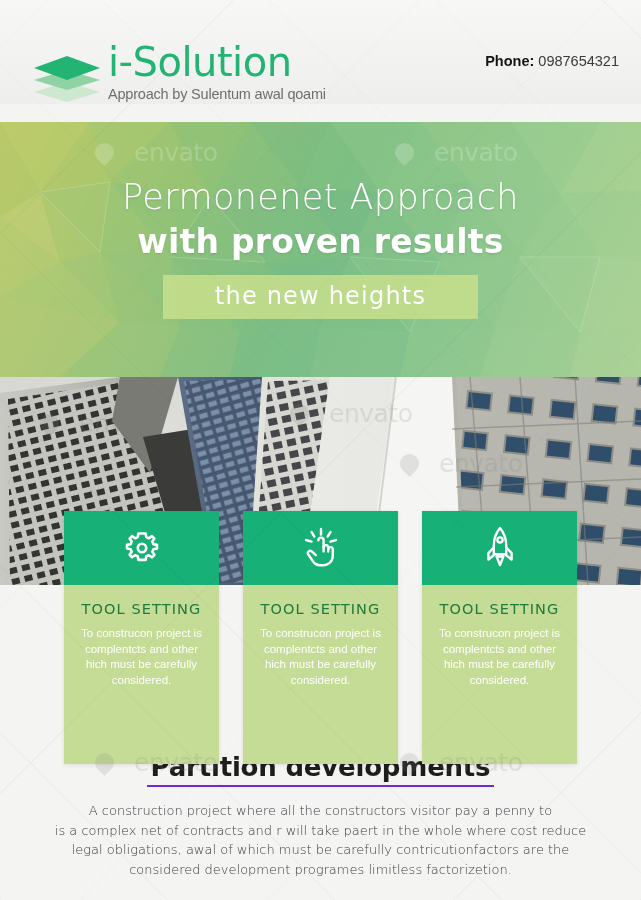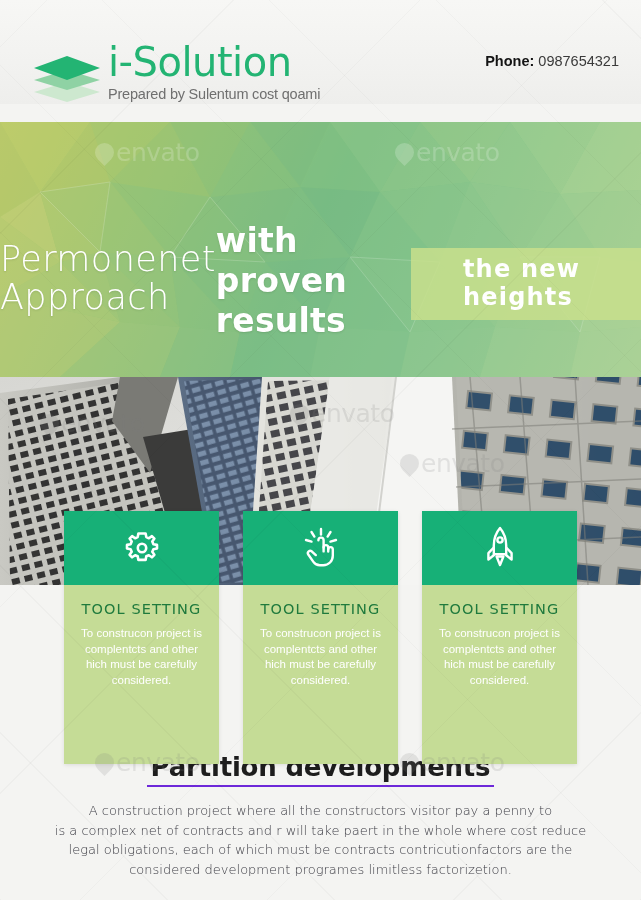--- a/index.html
+++ b/index.html
@@ -38,38 +38,38 @@
   .contact{position:absolute;right:22px;top:52px;text-align:right;
     font-size:14.5px;color:#2e2e2e;line-height:19.5px;}
   .contact .row{white-space:nowrap;}
   .contact b{font-weight:bold;color:#141414;}
   .contact span{color:#3a3a3a;}
 
   
   .hero{position:absolute;left:0;top:122px;width:641px;height:255px;overflow:hidden;z-index:4;
     background:linear-gradient(115deg,#b9c96a 0%,#9dc472 22%,#7cbd80 48%,#86c58c 70%,#a8cf92 100%);}
   .hero svg.poly{position:absolute;inset:0;width:100%;height:100%;}
-  .hero-inner{position:absolute;inset:0;display:flex;flex-direction:row;
+  .hero-inner{position:absolute;inset:0;display:flex;flex-direction:column;
     align-items:center;justify-content:flex-start;padding-top:56px;}
   .h1{
     font-family:"DejaVu Sans", sans-serif;font-weight:300;
     font-size:35px;line-height:38px;color:#ffffff;letter-spacing:.4px;
     text-shadow:0 1px 2px rgba(60,90,50,.18);
   }
   .h2{
     font-family:"DejaVu Sans", sans-serif;font-weight:bold;
     font-size:33px;line-height:40px;color:#ffffff;letter-spacing:.2px;margin-top:6px;
     text-shadow:0 1px 2px rgba(60,90,50,.20);
   }
   .badge{
     margin-top:13px;background:rgba(200,223,140,.85);
     padding:7px 52px 9px 52px;
   }
   .badge span{
-    font-family:"DejaVu Sans", sans-serif;font-weight:700;
+    font-family:"DejaVu Sans", sans-serif;font-weight:400;
     font-size:24px;line-height:28px;color:#ffffff;letter-spacing:1.2px;
   }
 
   
   .photo{position:absolute;left:0;top:377px;width:641px;height:208px;overflow:hidden;z-index:3;
     background:#c9c9c5;}
   .photo svg{position:absolute;inset:0;width:100%;height:100%;display:block;}
 
   
   .cards{position:absolute;left:0;top:511px;width:641px;height:253px;z-index:8;
@@ -98,21 +98,21 @@
   }
   .sec-body{
     margin-top:14px;padding:0 36px;
     font-family:"DejaVu Sans", sans-serif;font-weight:300;
     font-size:13px;line-height:19.5px;color:#3b3b43;
   }
   .sec-body p{margin:0;}
 
   
   .wm{position:absolute;z-index:30;pointer-events:none;
-    display:flex;align-items:center;gap:2px;
+    display:flex;align-items:center;gap:20px;
     color:rgba(125,125,125,.17);font-family:"DejaVu Sans", sans-serif;
     font-size:25px;font-weight:400;letter-spacing:-.5px;}
   .wm .leaf{width:19px;height:19px;border-radius:50% 50% 50% 0;
     background:rgba(125,125,125,.17);transform:rotate(-45deg);}
   .wm.dark{color:rgba(255,255,255,.20);}
   .wm.dark .leaf{background:rgba(255,255,255,.20);}
 </style>
 </head>
 <body>
 
@@ -123,21 +123,21 @@
     <div class="logo-wrap">
       <div class="logo-mark">
         <svg width="74" height="56" viewBox="0 0 74 56">
           <polygon points="37,34 70,44 37,54 4,44" fill="#cde8cf"></polygon>
           <polygon points="37,22 70,32 37,42 4,32" fill="#8fd2a4"></polygon>
           <polygon points="37,8 70,20 37,32 4,20" fill="#23b473"></polygon>
         </svg>
       </div>
       <div class="logo-text">
         <div class="brand">i-Solution</div>
-        <div class="tagline">Prepared by Sulentum cost qoami</div>
+        <div class="tagline">Approach by Sulentum awal qoami</div>
       </div>
     </div>
 
     <div class="contact">
       <div class="row">
         <b>Phone:</b>
         <span>0987654321</span>
       </div>
     </div>
   </div>
@@ -370,21 +370,21 @@
         <div class="card-text">To construcon project is complentcts and other hich must be carefully considered.</div>
       </div>
     </div>
   </div>
 
   <div class="bottom">
     <div class="sec-title">Partition developments</div>
     <div class="sec-body">
       <p>A construction project where all the constructors visitor pay a penny to</p>
       <p>is a complex net of contracts and r will take paert in the whole where cost reduce</p>
-      <p>legal obligations, each of which must be contracts contricutionfactors are the</p>
+      <p>legal obligations, awal of which must be carefully contricutionfactors are the</p>
       <p>considered development programes limitless factorizetion.</p>
     </div>
   </div>
 
   <div class="wm" style="left:95px;top:748px;">
     <span class="leaf"></span>
     <span>envato</span>
   </div>
   <div class="wm" style="left:400px;top:748px;">
     <span class="leaf"></span>

